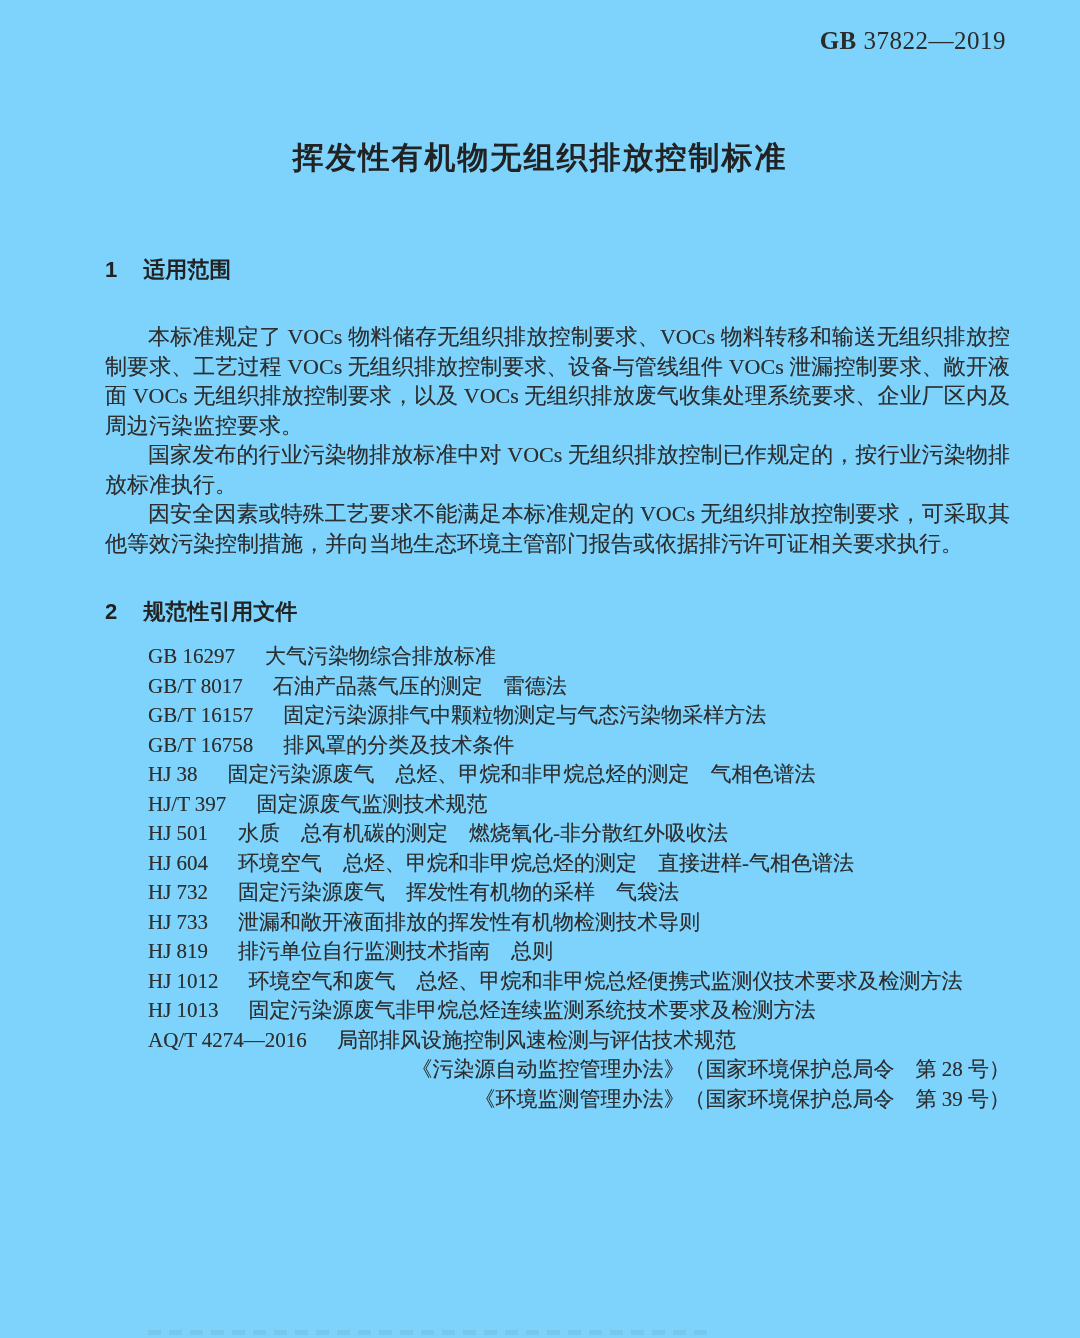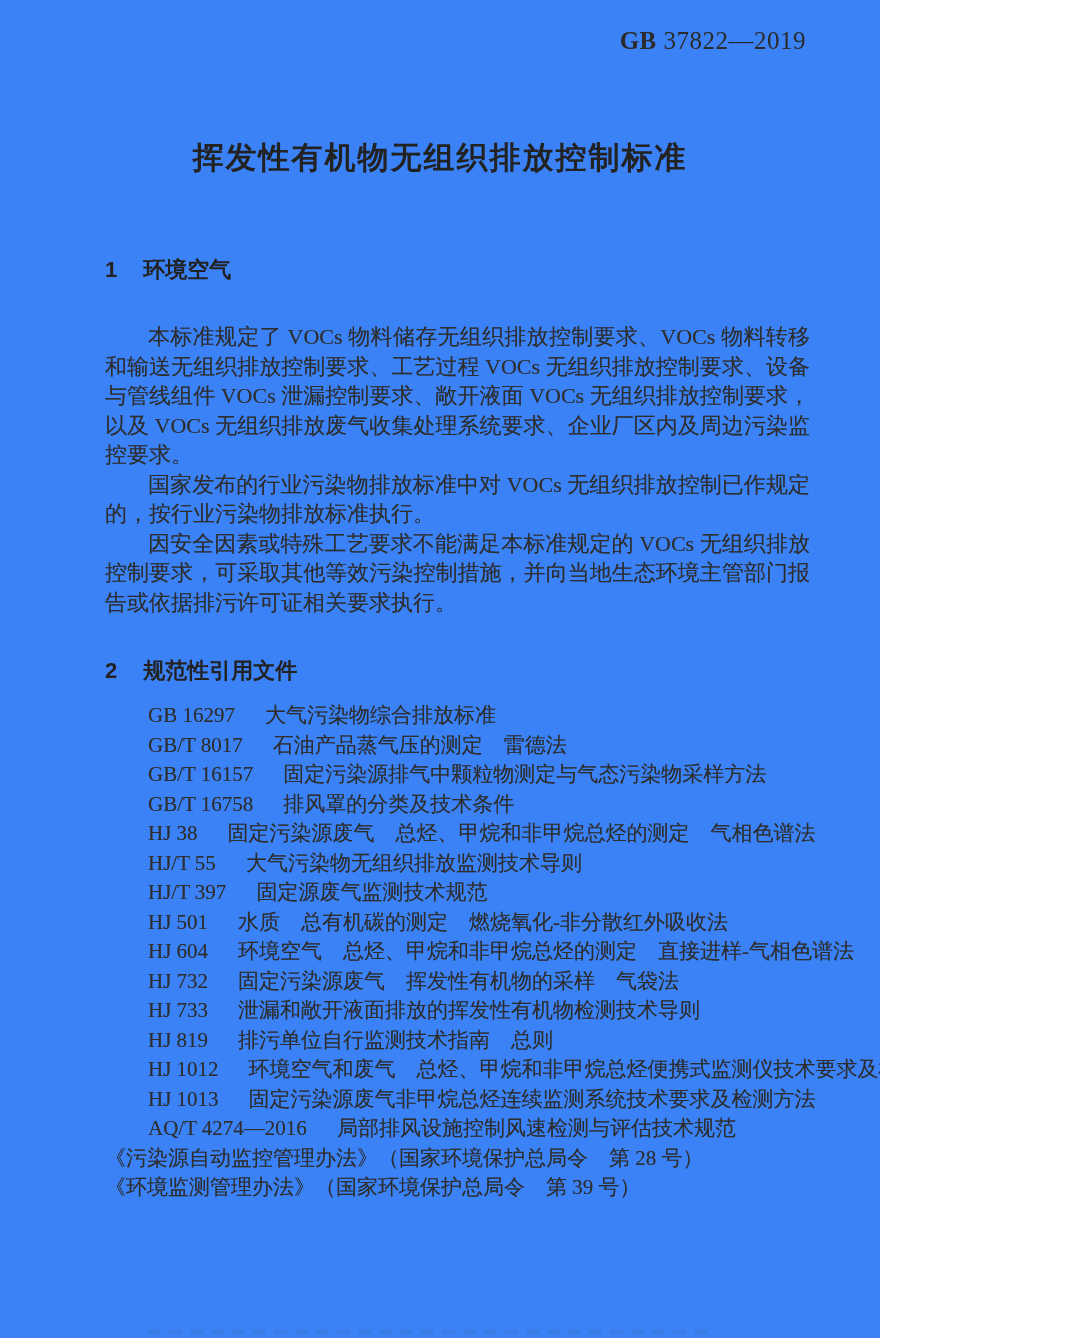--- a/index.html
+++ b/index.html
@@ -1,19 +1,19 @@
 <!DOCTYPE html>
 <html><head>
 <meta charset="utf-8">
 <style>
   * { margin:0; padding:0; box-sizing:border-box; }
   html,body { background:#ffffff; }
   .page {
-    width:880px; height:1338px;
-    background:#3b82f6;
+    width:1080px; height:1338px;
+    background:#7dd3fc;
     position:relative;
     overflow:hidden;
     font-family:"Liberation Serif","DejaVu Serif",serif;
     color:#2e2e2e;
   }
   .doc-header {
     padding:26px 74px 0 0;
     text-align:right;
     font-size:25px;
     line-height:30px;
@@ -54,21 +54,21 @@
   .refs-intro { margin-top:26px; }
   .ref-list { margin-top:16px; }
   .ref-row {
     font-size:21px;
     line-height:29.5px;
     padding-left:43px;
     white-space:nowrap;
     color:#2e2e2e;
     text-shadow:0 0 0.6px rgba(40,40,40,0.45);
   }
-  .ref-row.no-indent { padding-left:0; }
+  .ref-row.no-indent { padding-left:0;text-align:right; }
   .ref-code { margin-right:30px; }
   .ref-code:empty { display:none; }
   
   .cutoff-strip {
     position:absolute;
     left:148px; bottom:3px;
     width:560px; height:5px;
     background:repeating-linear-gradient(90deg,
       rgba(60,60,60,0.14) 0 13px, rgba(0,0,0,0) 13px 21px);
     filter:blur(0.6px);
@@ -83,21 +83,21 @@
   <div class="doc-header">
     <span class="doc-prefix">GB</span>
     <span class="doc-rest">37822—2019</span>
   </div>
 
   <div class="doc-title">挥发性有机物无组织排放控制标准</div>
 
   <div class="content">
 
     <div class="sec-heading h-scope">
-      <span class="sec-num">1</span><span>环境空气</span>
+      <span class="sec-num">1</span><span>适用范围</span>
     </div>
 
     <div class="paras">
 
         <p class="body-par">本标准规定了 VOCs 物料储存无组织排放控制要求、VOCs 物料转移和输送无组织排放控制要求、工艺过程 VOCs 无组织排放控制要求、设备与管线组件 VOCs 泄漏控制要求、敞开液面 VOCs 无组织排放控制要求，以及 VOCs 无组织排放废气收集处理系统要求、企业厂区内及周边污染监控要求。</p>
 
 
         <p class="body-par">国家发布的行业污染物排放标准中对 VOCs 无组织排放控制已作规定的，按行业污染物排放标准执行。</p>
 
         <p class="body-par">因安全因素或特殊工艺要求不能满足本标准规定的 VOCs 无组织排放控制要求，可采取其他等效污染控制措施，并向当地生态环境主管部门报告或依据排污许可证相关要求执行。</p>
@@ -123,23 +123,20 @@
         </div>
 
         <div class="ref-row">
           <span class="ref-code">GB/T 16758</span><span class="ref-title">排风罩的分类及技术条件</span>
         </div>
 
         <div class="ref-row">
           <span class="ref-code">HJ 38</span><span class="ref-title">固定污染源废气　总烃、甲烷和非甲烷总烃的测定　气相色谱法</span>
         </div>
 
-        <div class="ref-row">
-          <span class="ref-code">HJ/T 55</span><span class="ref-title">大气污染物无组织排放监测技术导则</span>
-        </div>
 
         <div class="ref-row">
           <span class="ref-code">HJ/T 397</span><span class="ref-title">固定源废气监测技术规范</span>
         </div>
 
         <div class="ref-row">
           <span class="ref-code">HJ 501</span><span class="ref-title">水质　总有机碳的测定　燃烧氧化-非分散红外吸收法</span>
         </div>
 
         <div class="ref-row">

